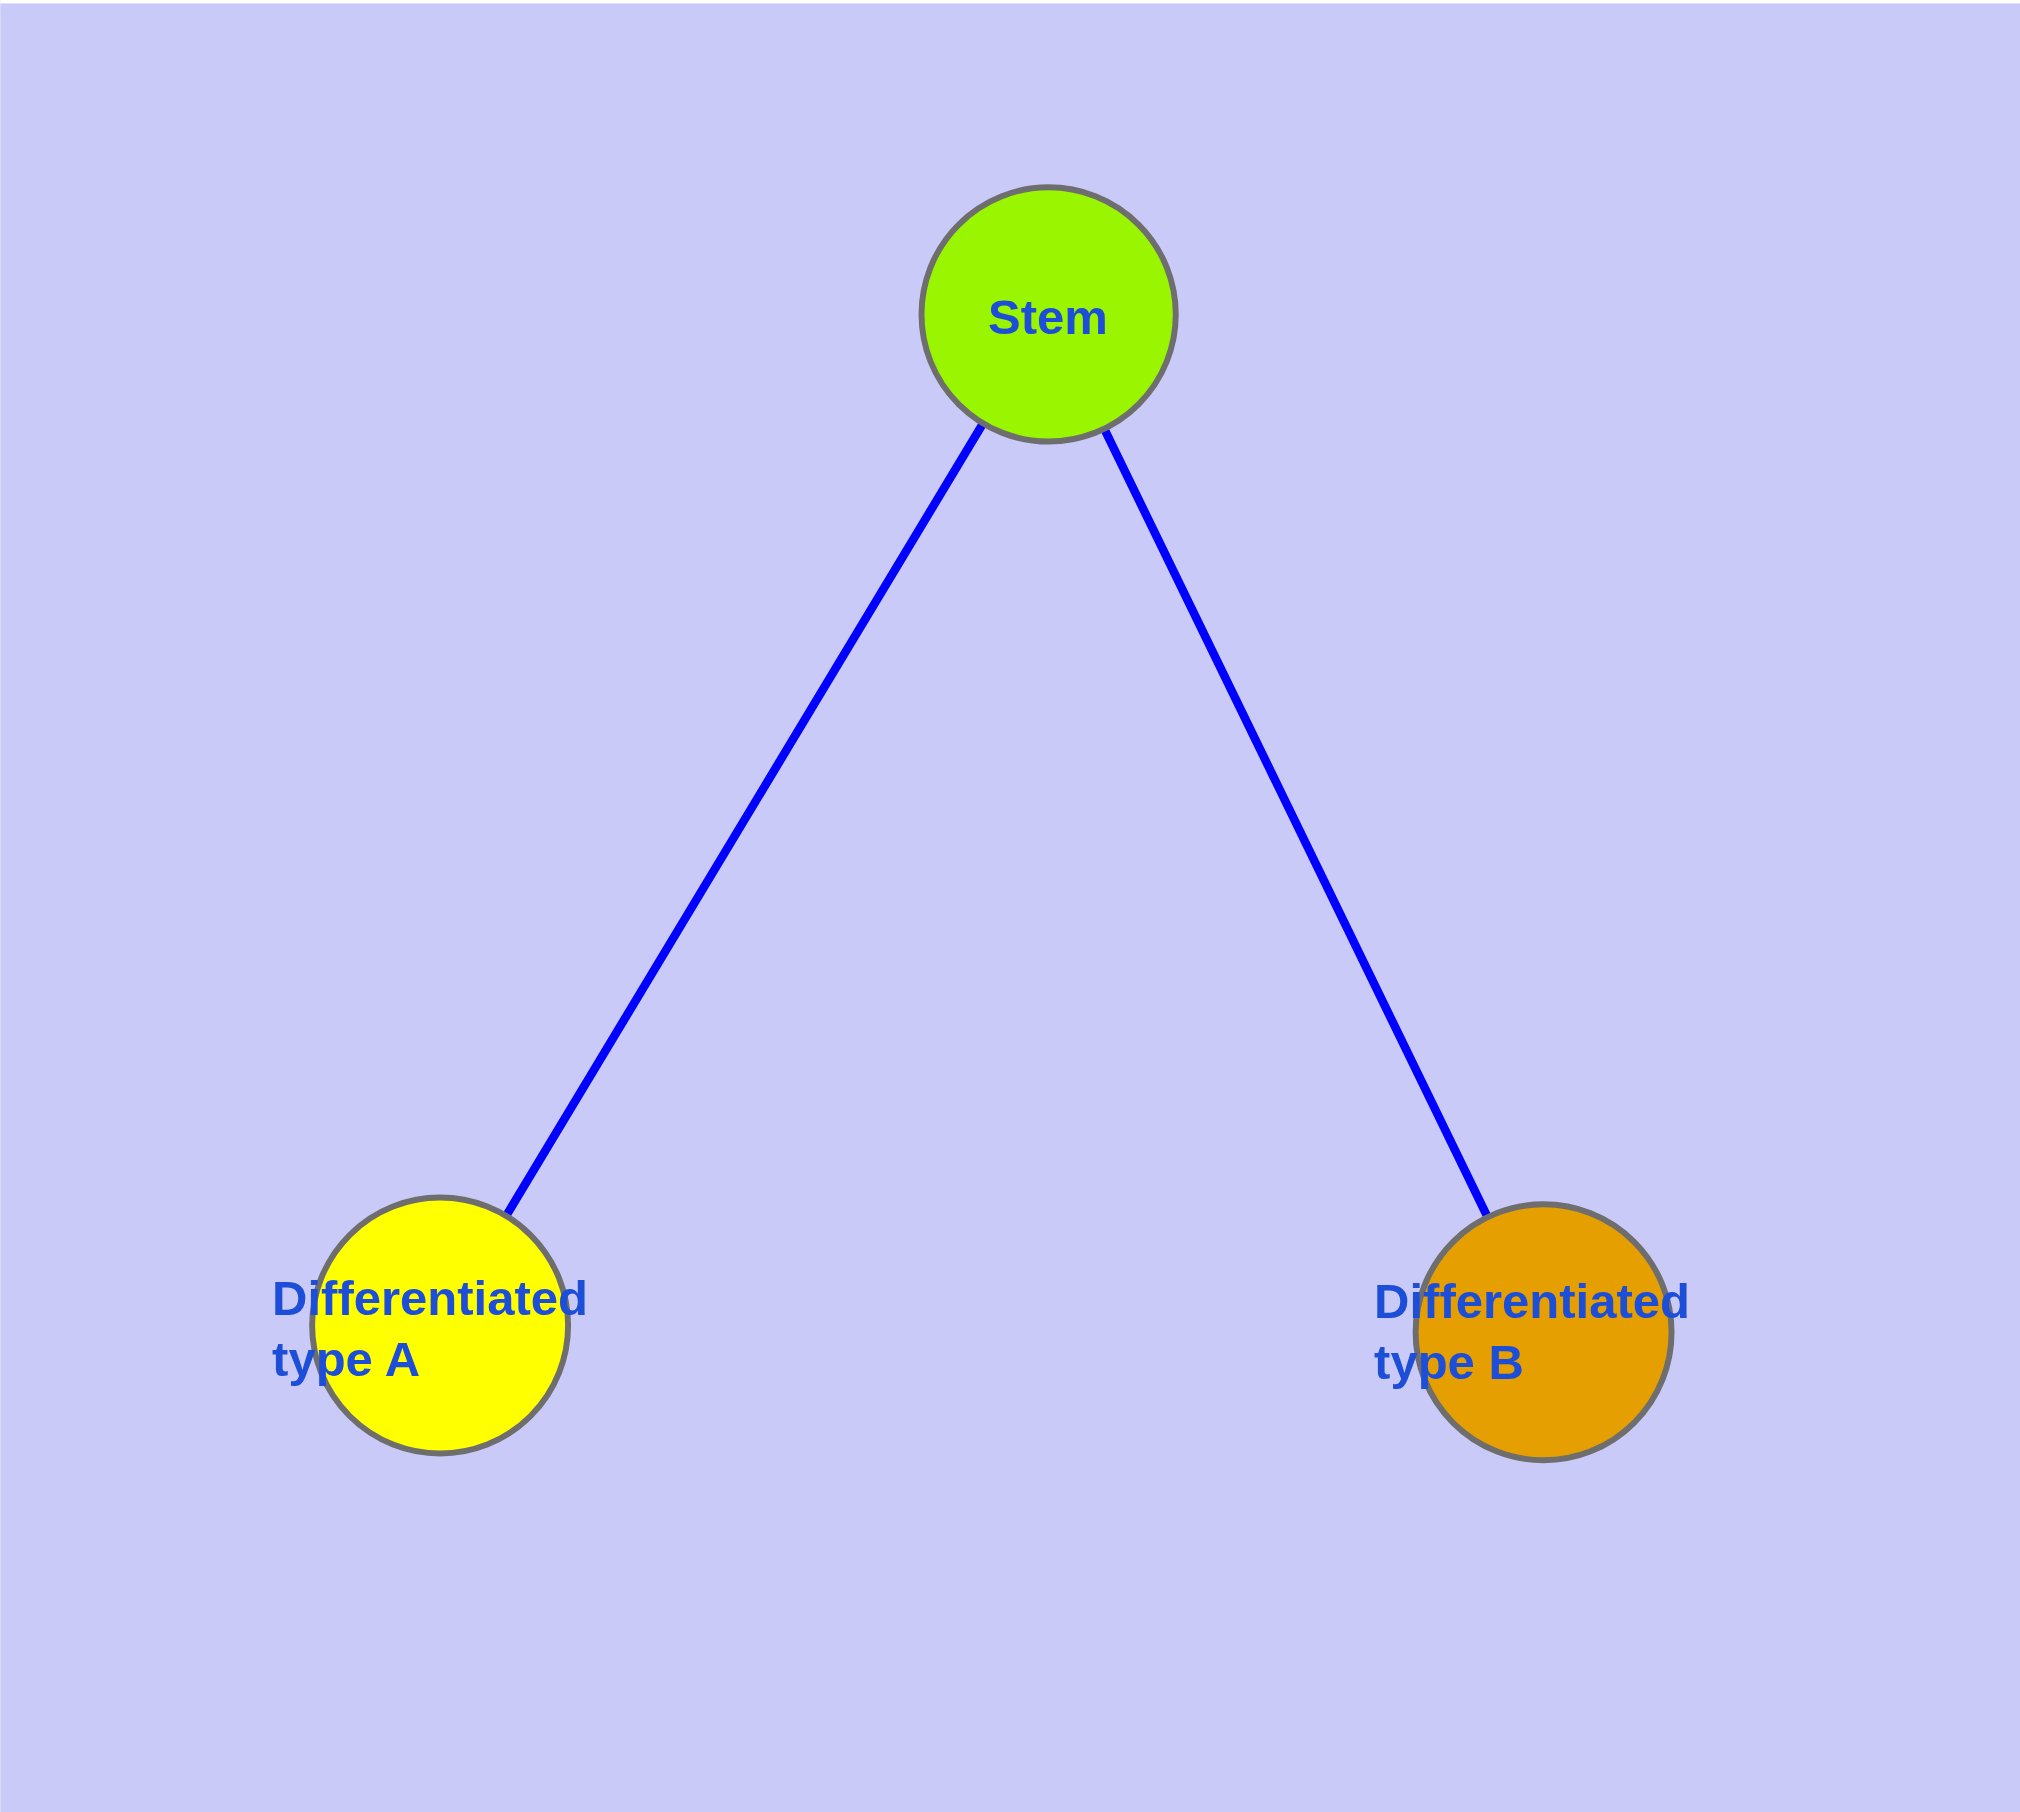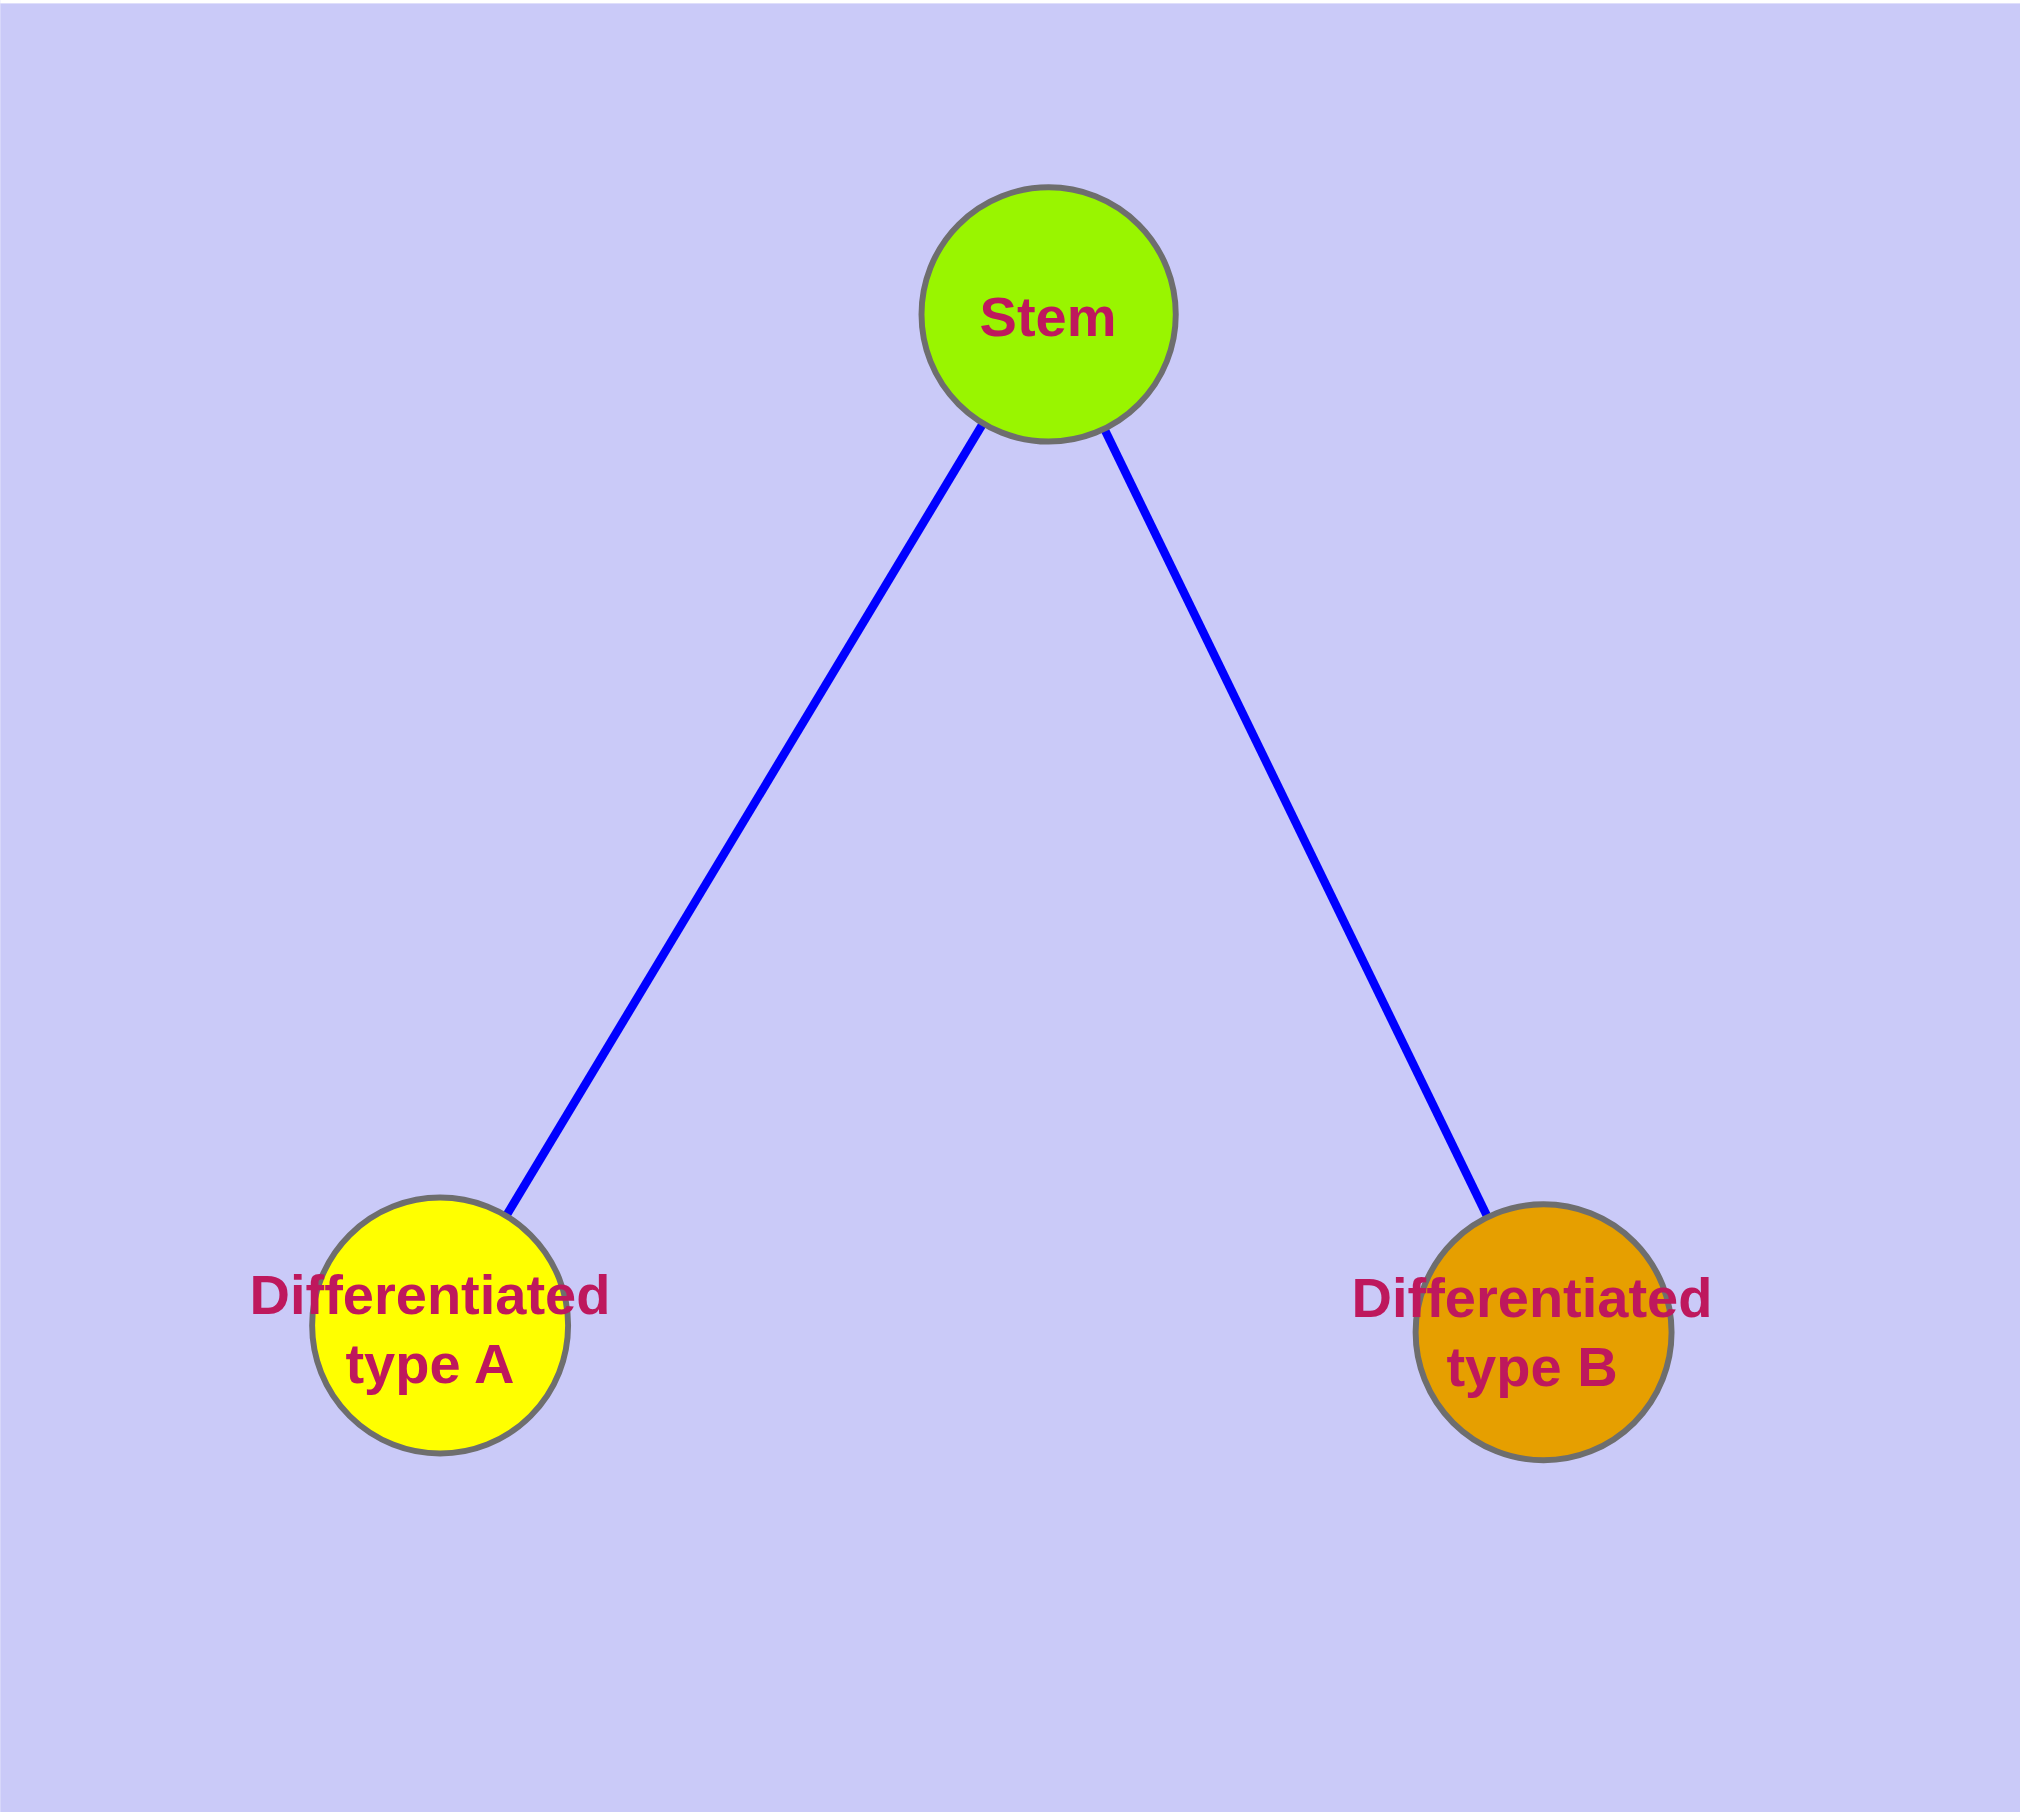--- a/index.html
+++ b/index.html
@@ -26,25 +26,24 @@
   .edge {
     stroke-width: 10;
     fill: none;
   }
   .node-circle {
     stroke-width: 7;
   }
   .node-label {
     position: absolute;
     transform: translate(-50%, -50%);
-    color: #be185d;
-    font-size: 56px;
+    color: #1d4ed8;
+    font-size: 49px;
     font-weight: bold;
     line-height: 1.24;
-    text-align: center;
     white-space: pre-line;
     letter-spacing: 0px;
     pointer-events: none;
   }
   .label-stem   { left: 1048px; top: 317px; }
   .label-type-a { left: 430px;  top: 1329px; }
   .label-type-b { left: 1532px; top: 1332px; }
 </style>
 </head>
 <body>

